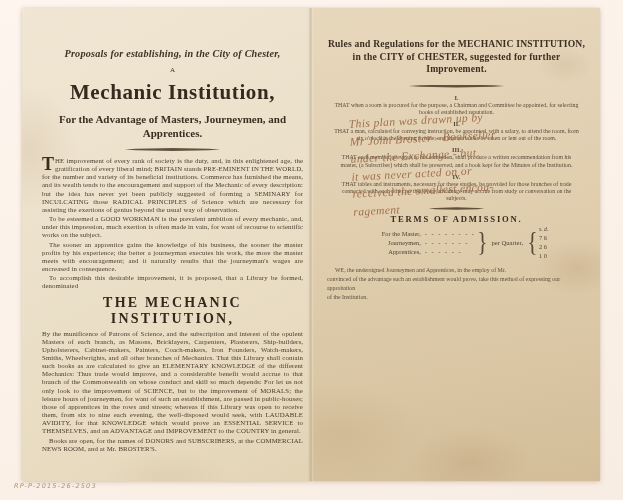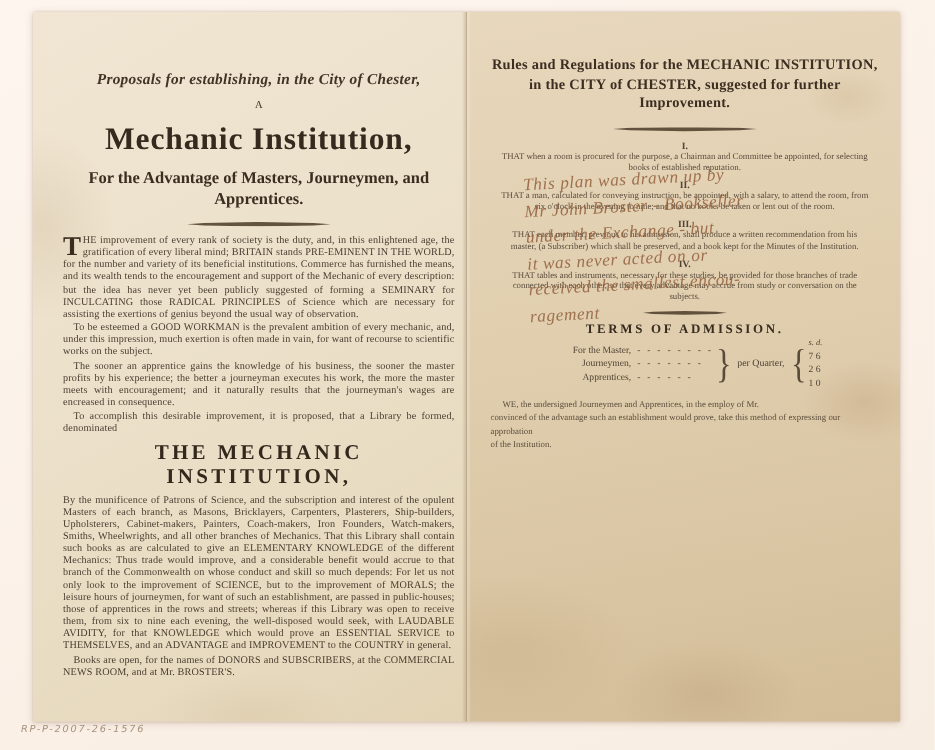--- a/index.html
+++ b/index.html
@@ -159,14 +159,14 @@
         <div class="note-line">under the Exchange - but</div>
         <div class="note-line">it was never acted on or</div>
         <div class="note-line">received the smallest encou-</div>
         <div class="note-line">ragement</div>
       </div>
     </div>
 
     <div class="fold"></div>
   </div>
 
-  <div class="catalog">RP-P-2007-26-1576</div>
+  <div class="catalog">RP-P-2015-26-2503</div>
 </div>
 
 </body></html>

